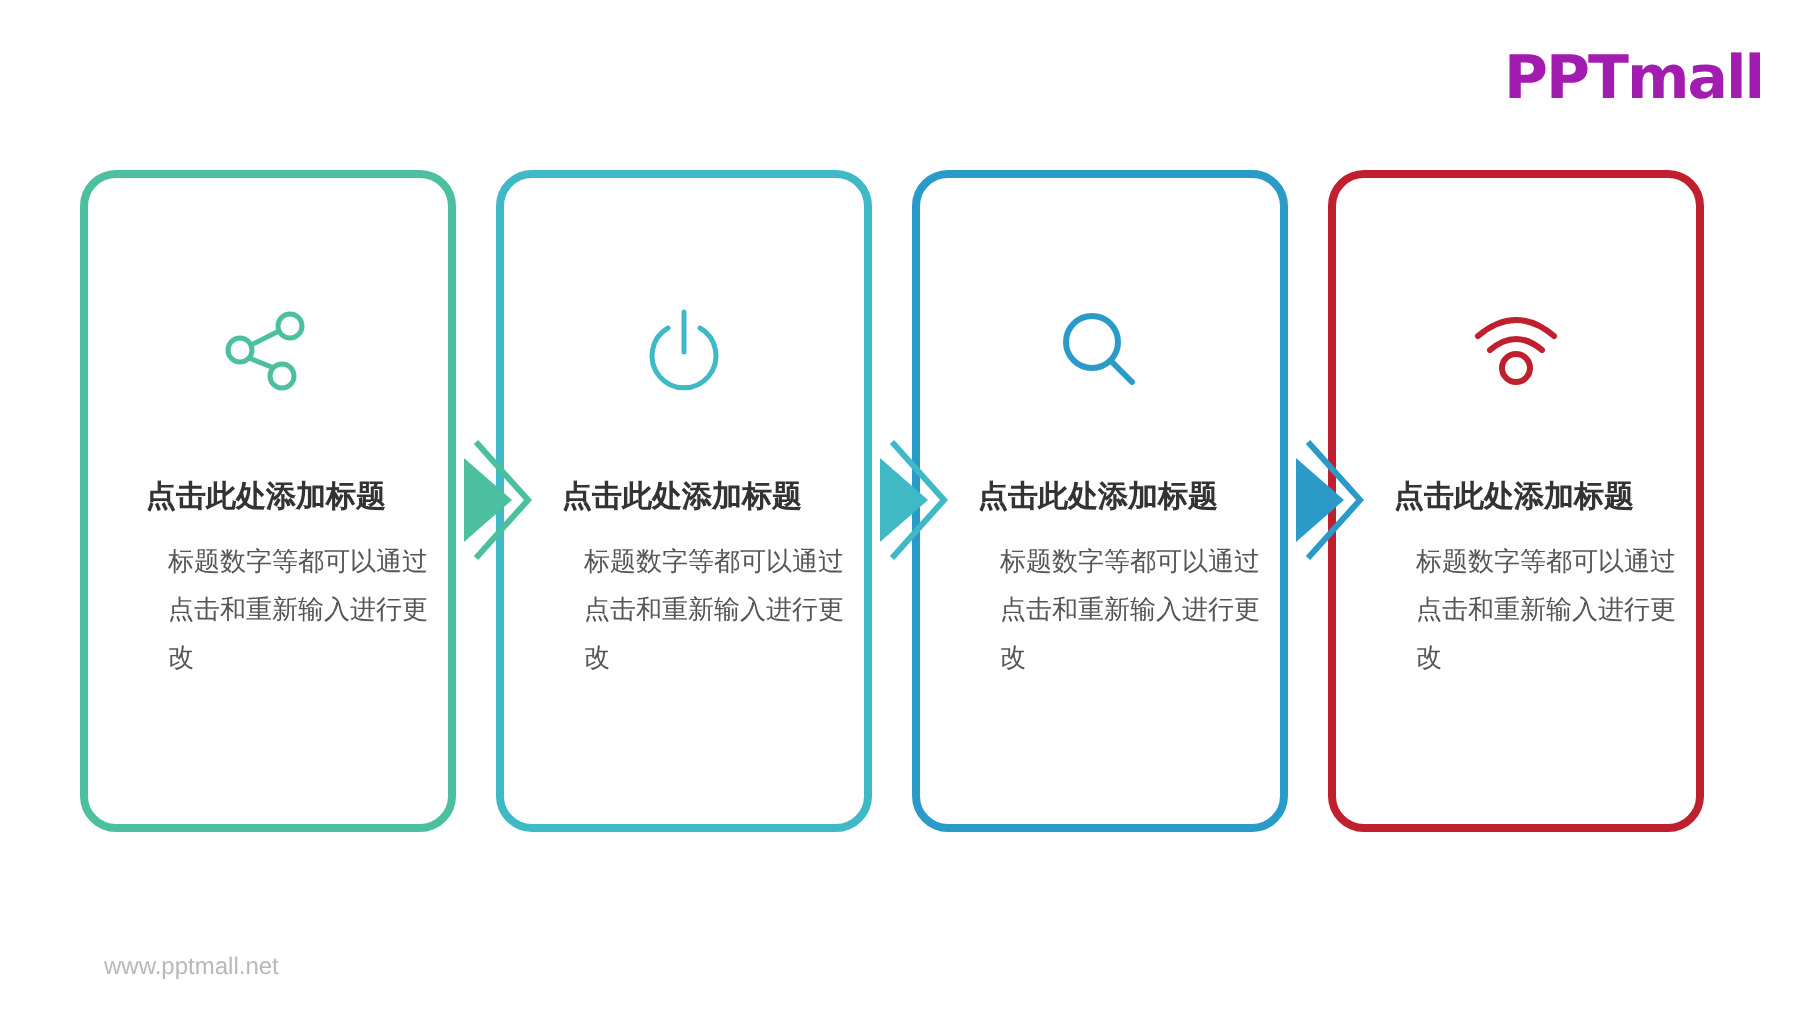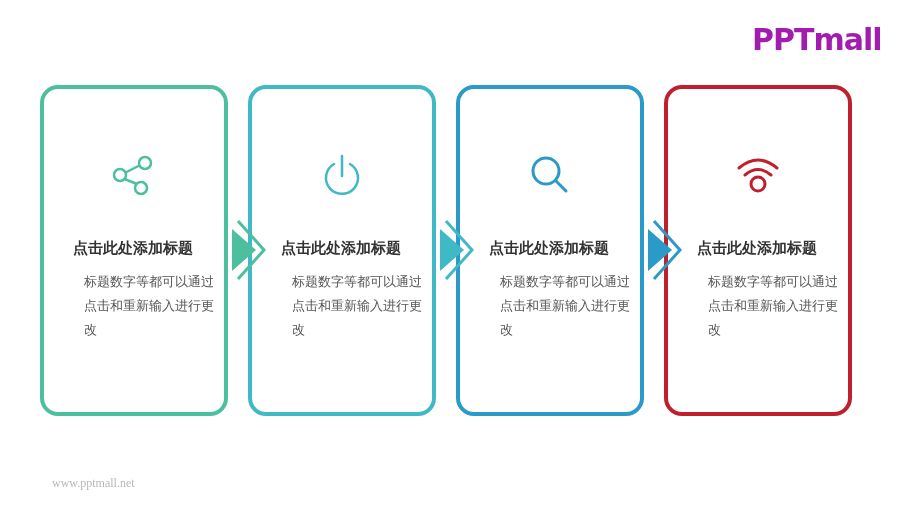--- a/index.html
+++ b/index.html
@@ -1,21 +1,21 @@
 <!DOCTYPE html>
 <html><head>
 <meta charset="utf-8">
 <style>
   html, body { margin:0; padding:0; }
   body { width:900px; height:506px; background:#ffffff; position:relative; overflow:hidden;
          font-family:"DejaVu Sans","Liberation Sans",sans-serif; }
   .logo { position:absolute; left:752px; top:22px; font-family:"DejaVu Sans",sans-serif;
           font-size:30px; font-weight:bold; color:#a21caf; letter-spacing:-1px; }
   .footer { position:absolute; left:52px; top:476px; font-size:12px; color:#b8b8b8;
-            font-family:Liberation Serif, serif; }
+            font-family:Liberation Sans, sans-serif; }
   .card { position:absolute; top:85px; width:188px; height:331px; box-sizing:border-box;
           border:4px solid; border-radius:18px; background:#fff; }
   .card .icon { position:absolute; left:0; right:0; top:60px; height:52px; display:flex;
                 justify-content:center; align-items:center; }
   .card .title { position:absolute; left:29px; top:150px; font-size:15px; font-weight:bold;
                  color:#333; white-space:nowrap; font-family:"DejaVu Sans",sans-serif; }
   .card .desc { position:absolute; left:29px; top:181px; width:140px; font-size:13px;
                 color:#555; line-height:24px; font-family:"DejaVu Sans",sans-serif;margin-left:11px; }
   .arrow { position:absolute; top:215px; width:40px; height:70px; }
 </style>

